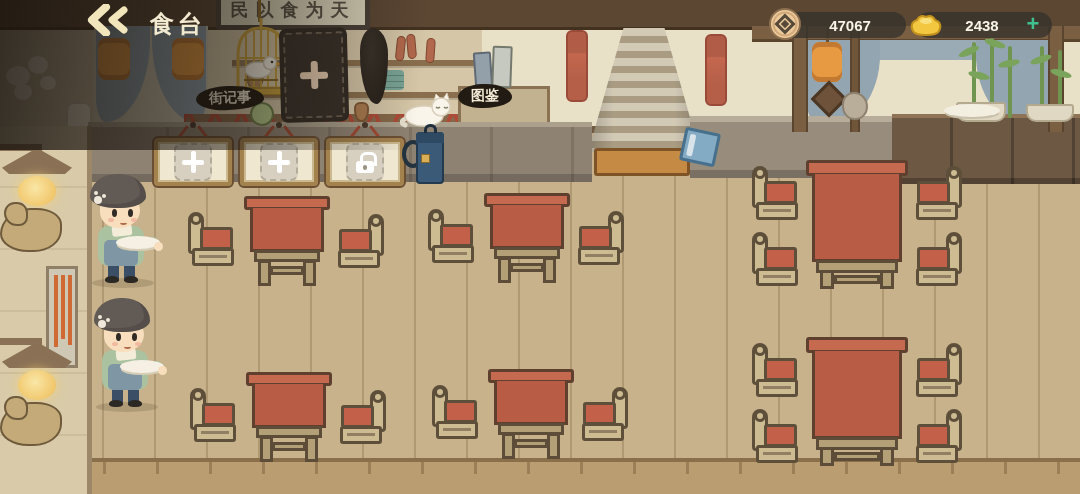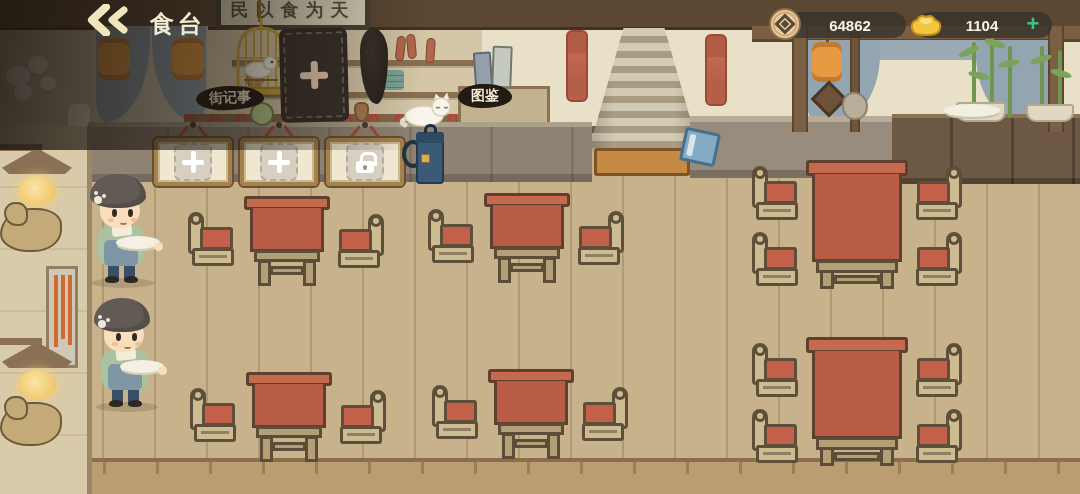--- a/index.html
+++ b/index.html
@@ -657,27 +657,27 @@
 
   <div class="pill pill-coins">
     <span class="cur-icon">
       <svg width="34" height="34" viewBox="0 0 34 34">
         <circle cx="17" cy="17" r="15" fill="#ecca9e" stroke="#8d6f4e" stroke-width="2"></circle>
         <circle cx="17" cy="17" r="11.5" fill="none" stroke="#d3a978" stroke-width="2"></circle>
         <rect x="11" y="11" width="12" height="12" transform="rotate(45 17 17)" fill="none" stroke="#564938" stroke-width="3"></rect>
         <rect x="14" y="14" width="6" height="6" transform="rotate(45 17 17)" fill="#564938"></rect>
       </svg>
     </span>
-    <span class="val">64862</span>
+    <span class="val">47067</span>
   </div>
 
   <div class="pill pill-ingots">
     <span class="cur-icon" style="top:-2px">
       <svg width="36" height="28" viewBox="0 0 36 28">
         <path d="M5 21 Q1 13 9 10 Q12 4 18 7 Q24 4 27 10 Q35 13 31 21 Q29 25 18 25 Q7 25 5 21 Z" fill="#f3c840" stroke="#c2921e" stroke-width="2"></path>
         <ellipse cx="18" cy="11" rx="6" ry="3" fill="#f9e07e"></ellipse>
       </svg>
     </span>
-    <span class="val" style="padding-right:22px">1104</span>
+    <span class="val" style="padding-right:22px">2438</span>
     <span class="add-btn">+</span>
   </div>
 
 </div>
 
 </body></html>

